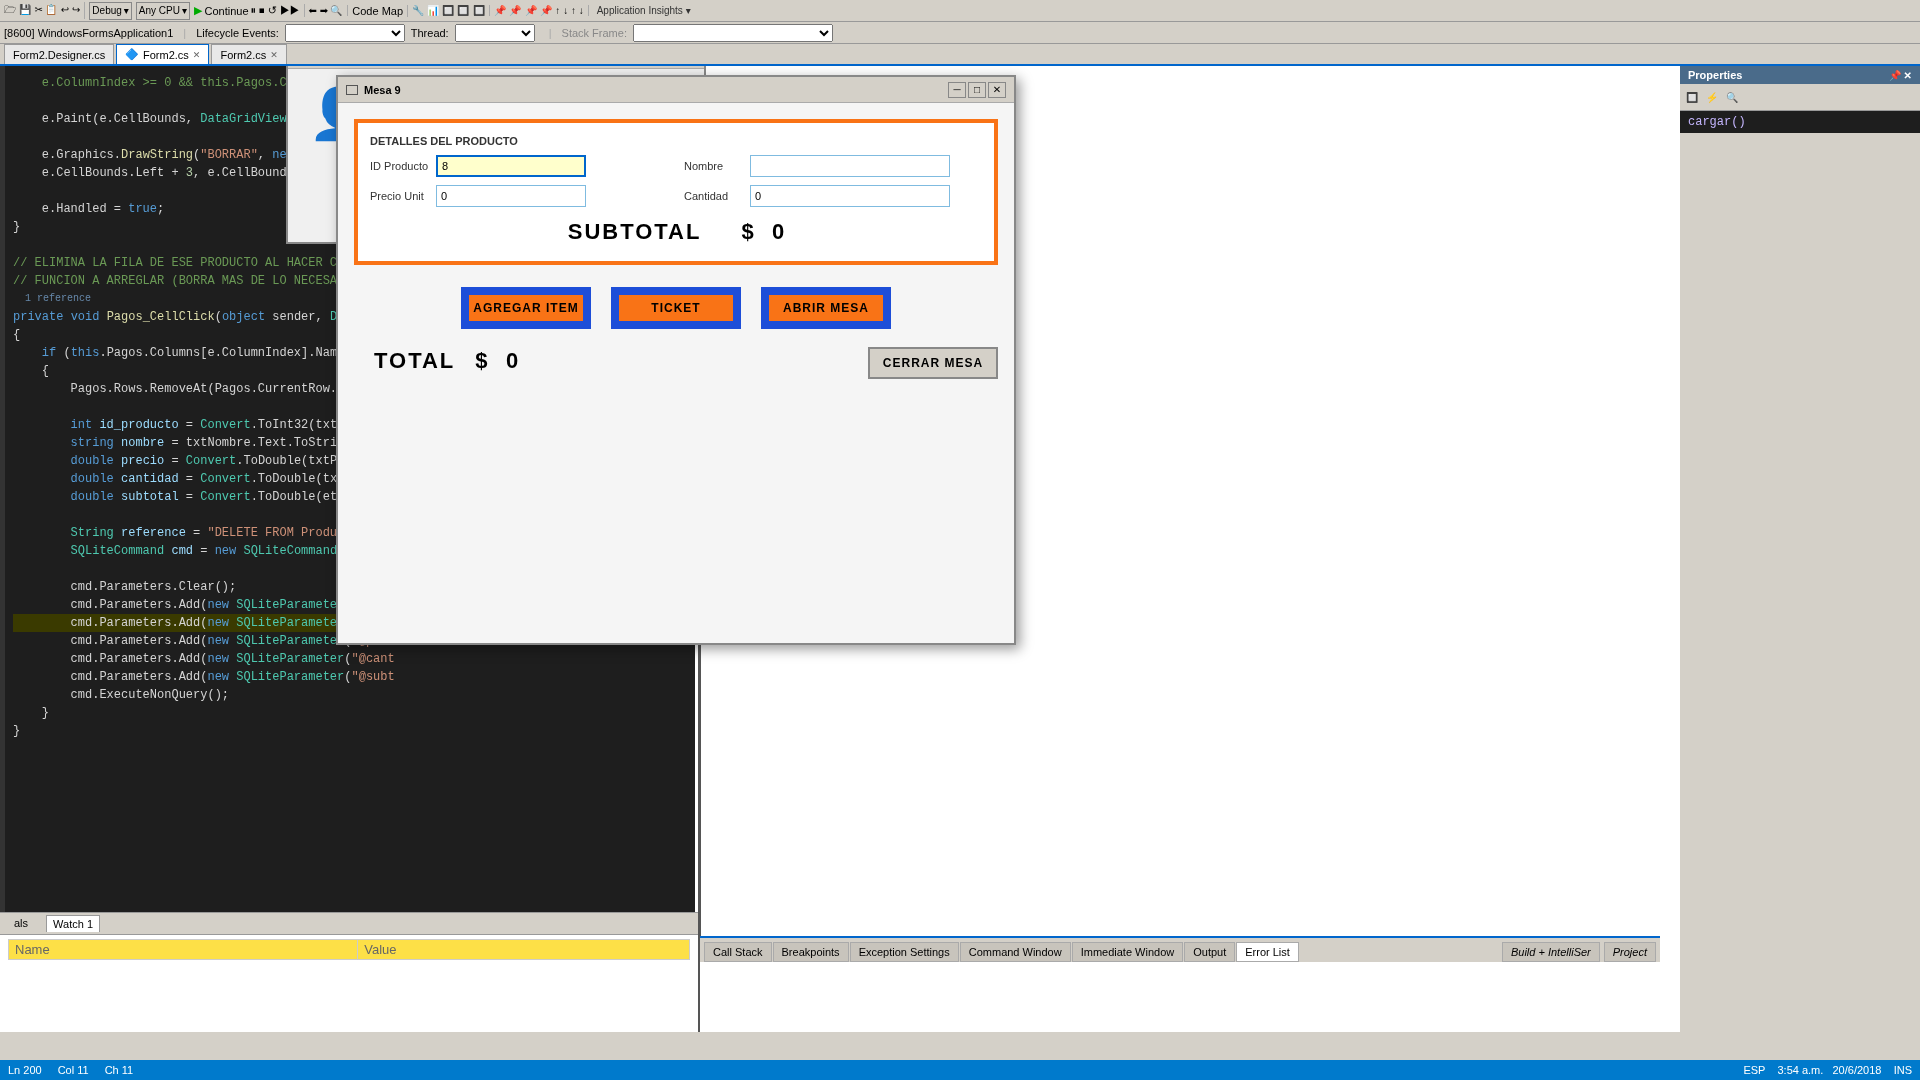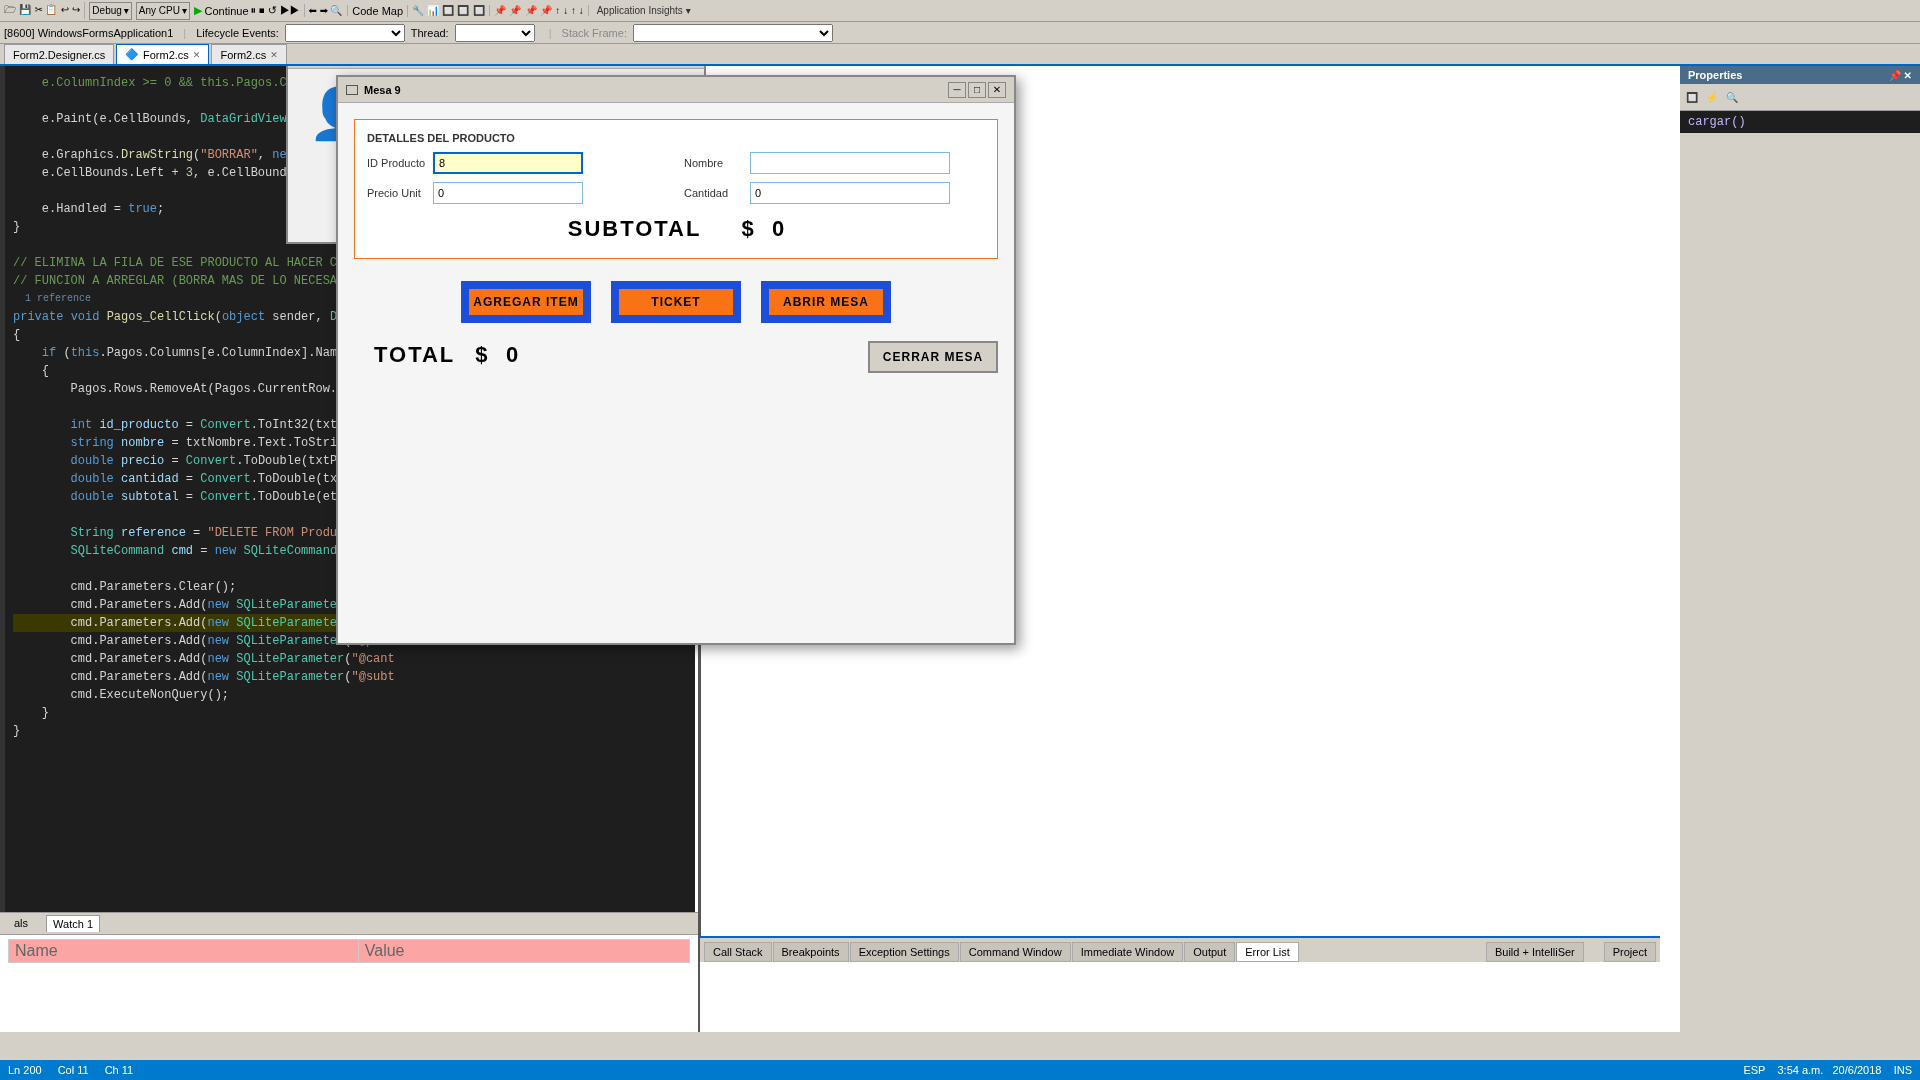--- a/index.html
+++ b/index.html
@@ -245,21 +245,21 @@
     
     .section-label {
       font-size: 11px;
       font-weight: bold;
       color: #333;
       margin-bottom: 8px;
     }
 
     
     .product-details-section {
-      border: 1px solid #f97316;
+      border: 4px solid #f97316;
       background: white;
       padding: 12px;
       margin-bottom: 12px;
     }
 
     .product-fields {
       display: grid;
       grid-template-columns: 1fr 1fr;
       gap: 8px 16px;
     }
@@ -447,24 +447,24 @@
       font-size: 11px;
       color: #666;
     }
 
     .watch-table {
       width: 100%;
       border-collapse: collapse;
     }
 
     .watch-table th {
-      background: #fca5a5;
+      background: #fde047;
       border: 1px solid #ccc;
       padding: 2px 6px;
-      font-size: 16px;
+      font-size: 13px;
       font-weight: normal;
       text-align: left;
     }
 
     
     .window-icon-sm {
       width: 12px;
       height: 10px;
       border: 1px solid #555;
       background: #d4d0c8;
@@ -708,21 +708,21 @@
 
 <div class="debug-bottom">
   <div class="debug-tabs-bar">
     <div class="debug-tab">Call Stack</div>
     <div class="debug-tab">Breakpoints</div>
     <div class="debug-tab">Exception Settings</div>
     <div class="debug-tab">Command Window</div>
     <div class="debug-tab">Immediate Window</div>
     <div class="debug-tab">Output</div>
     <div class="debug-tab active">Error List</div>
-    <div style="margin-left:auto; display:flex; gap:20px; align-items:flex-start;">
+    <div style="margin-left:auto; display:flex; gap:4px; align-items:flex-start;font-style:italic;">
       <div class="debug-tab">Build + IntelliSer</div>
       <div class="debug-tab">Project</div>
     </div>
   </div>
 </div>
 
 <div class="restaurante-window">
   <div class="restaurante-titlebar">
     <span class="window-icon-sm"></span>
     <span>Restaurante</span>

